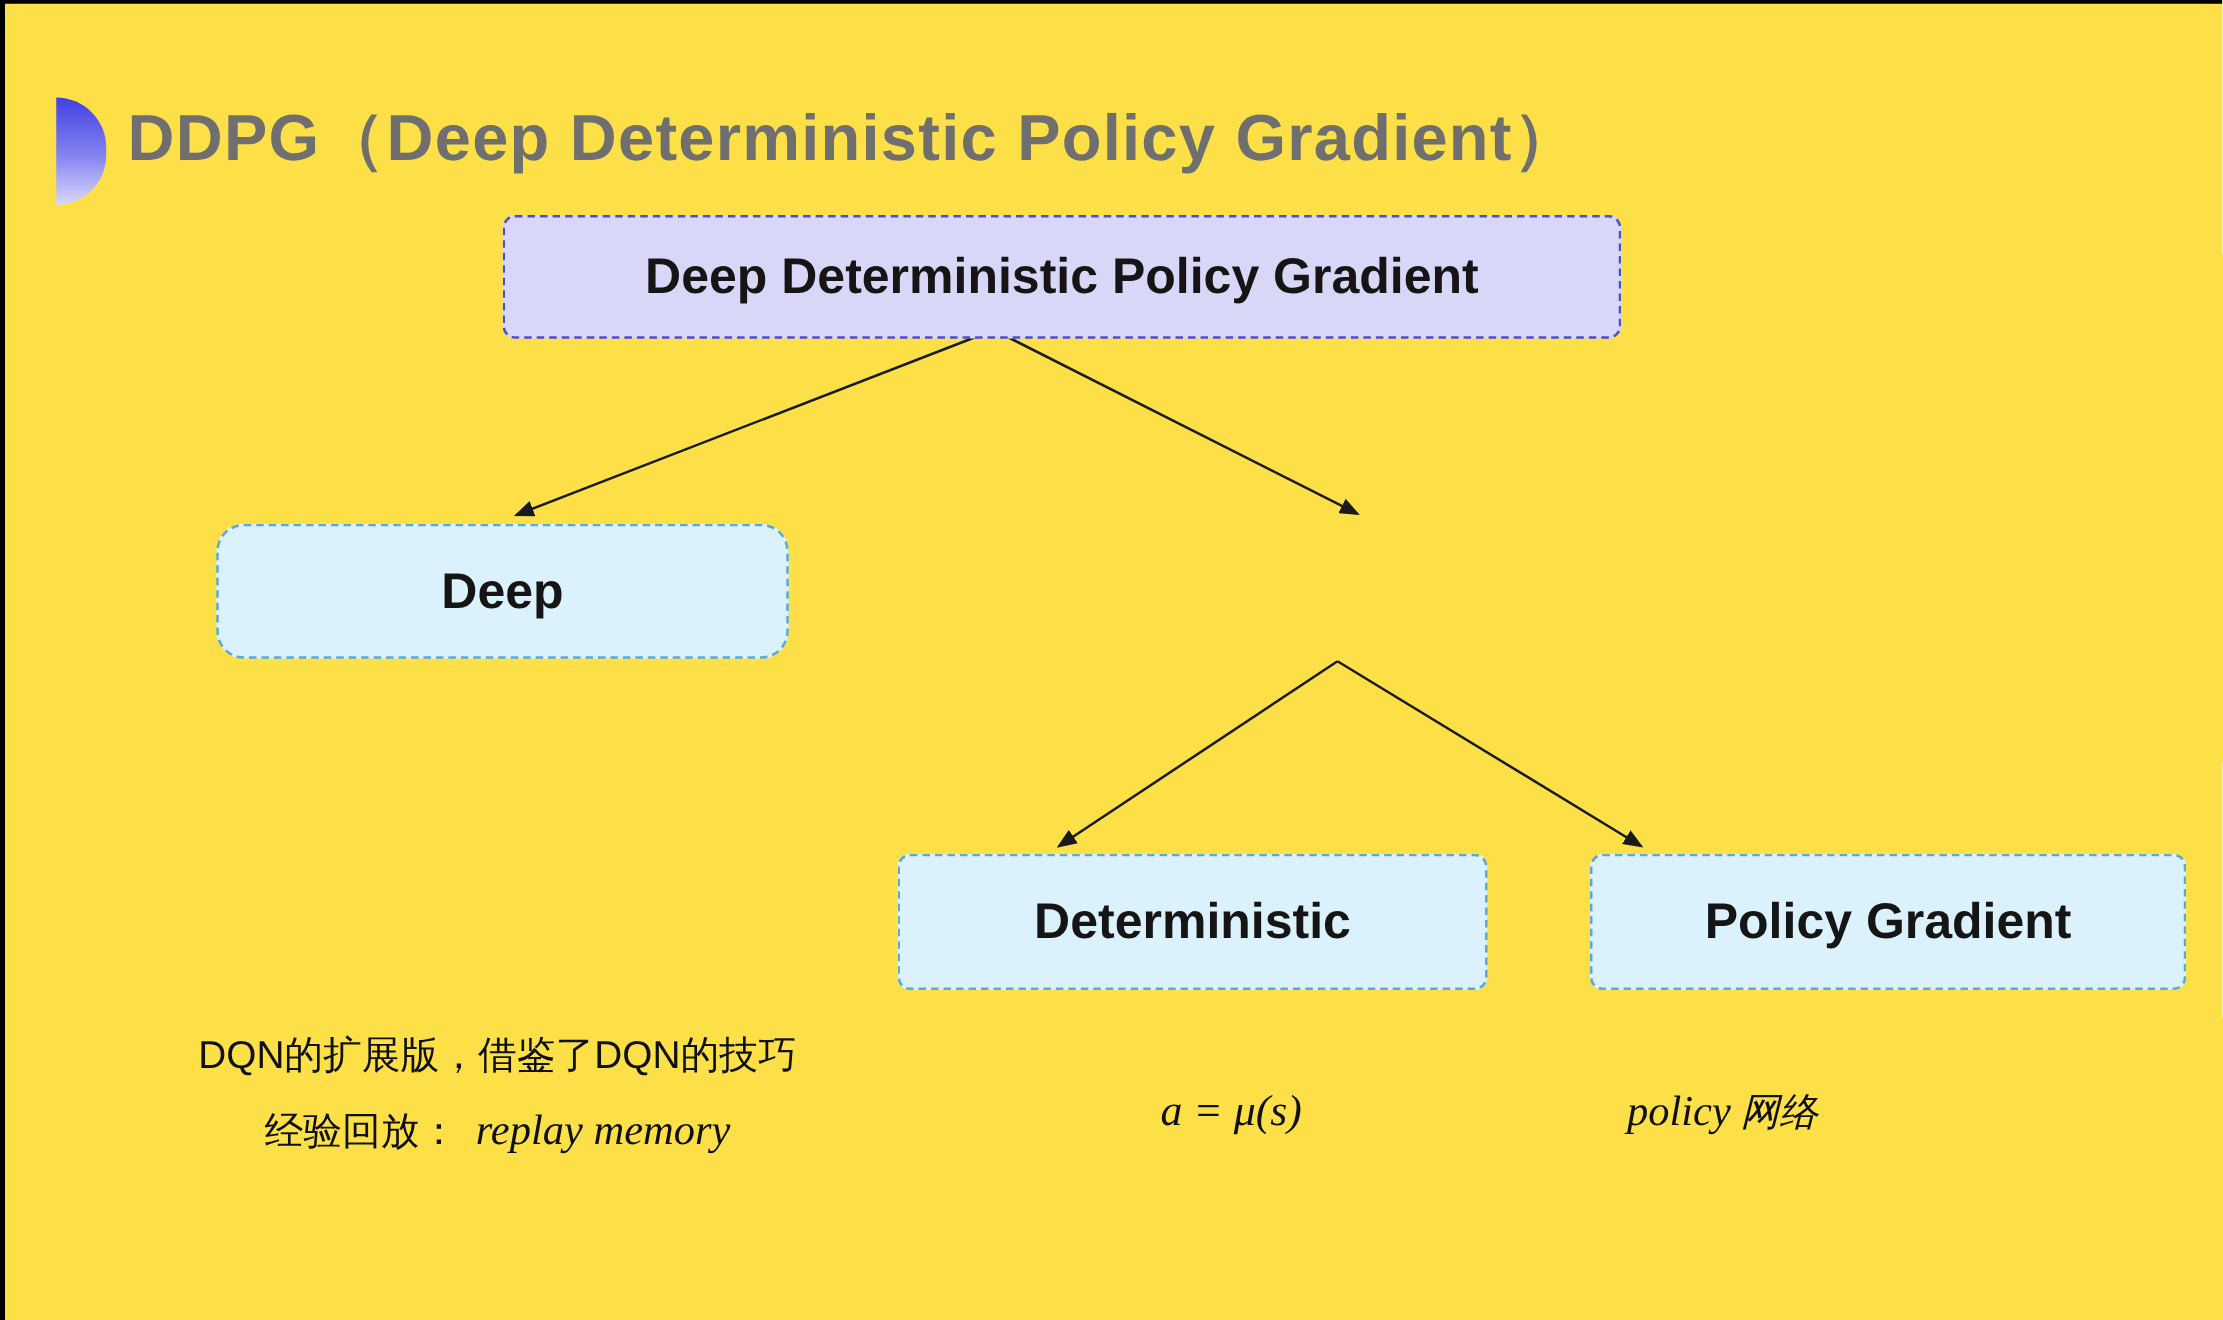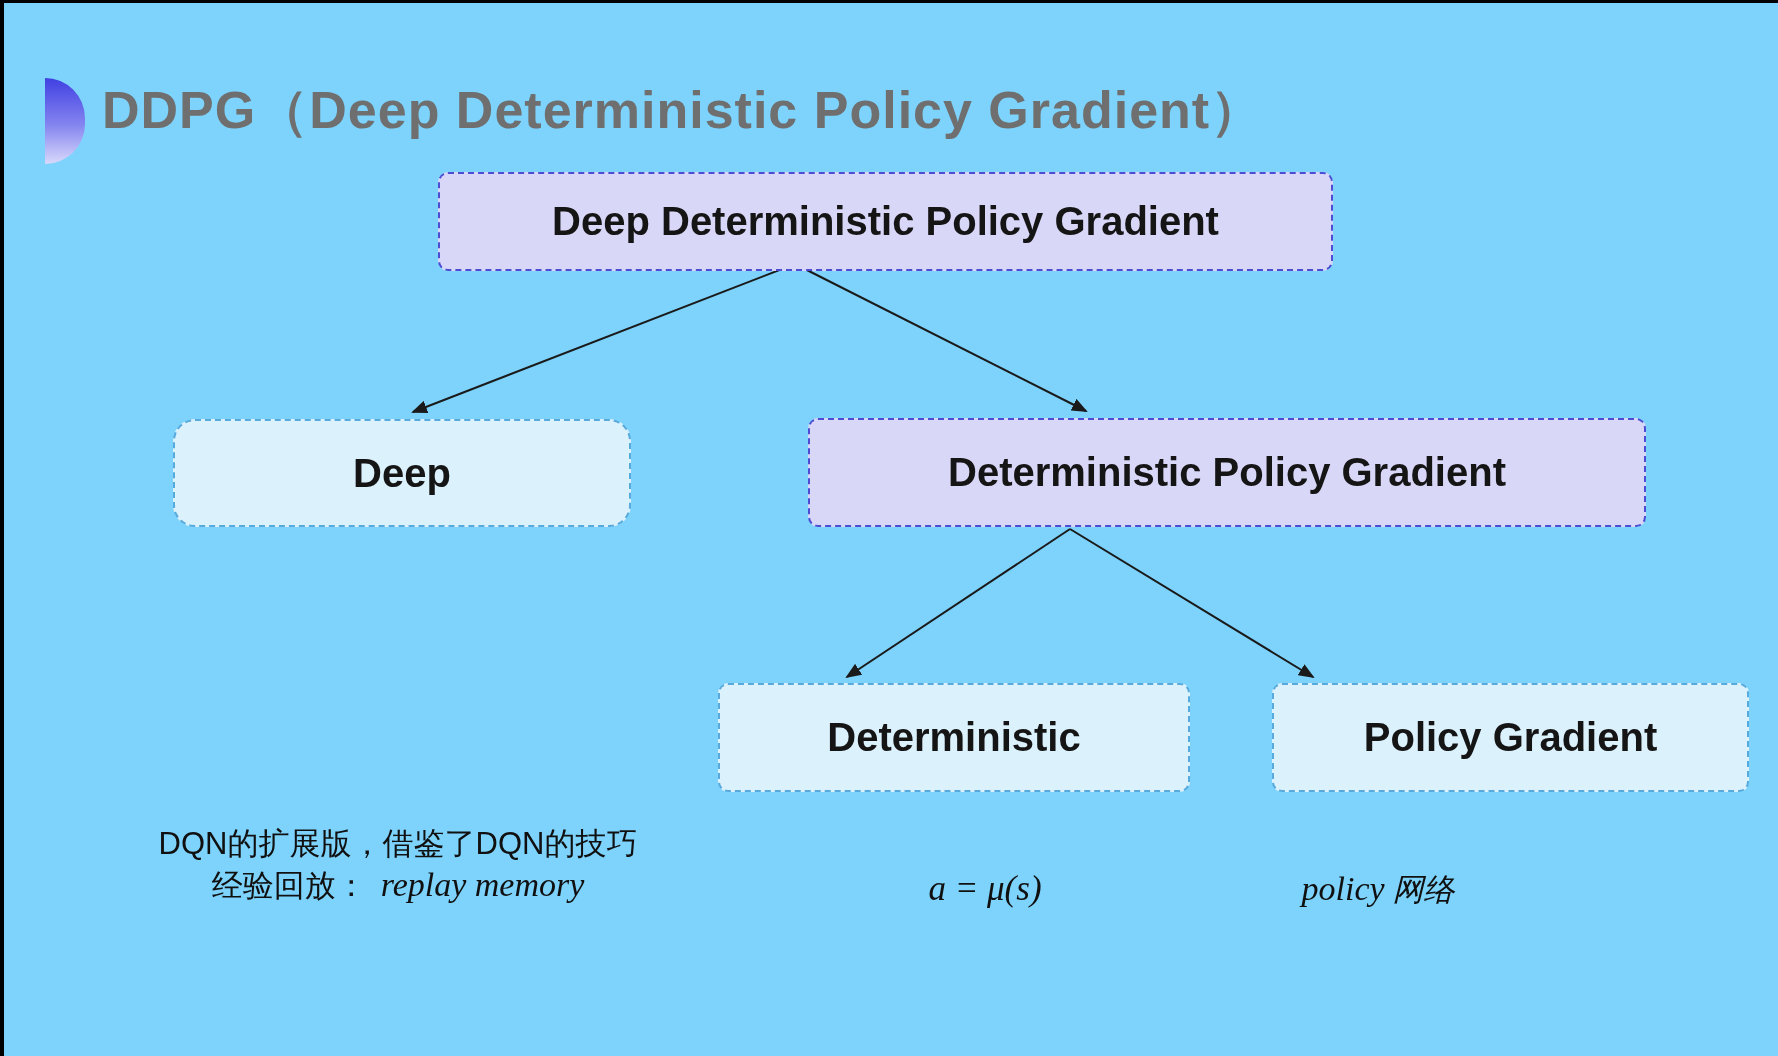--- a/index.html
+++ b/index.html
@@ -1,51 +1,51 @@
 <!DOCTYPE html>
 <html><head>
 <meta charset="utf-8">
 <style>
   html,body{margin:0;padding:0;background:#ffffff;}
   body{font-family:"Liberation Sans", sans-serif;}
-  .stage{position:relative;width:1778px;height:1056px;background:#7dd3fc;overflow:hidden;}
+  .stage{position:relative;width:1778px;height:1056px;background:#fde047;overflow:hidden;}
 
   
   .edge-top{position:absolute;left:0;top:0;width:1778px;height:3px;background:#000;}
   .edge-left{position:absolute;left:0;top:0;width:4px;height:1056px;background:#000;}
 
   
   .bullet{position:absolute;left:45px;top:78px;width:40px;height:86px;
           border-radius:0 43px 43px 0 / 0 43px 43px 0;
           background:linear-gradient(180deg,#4040e2 0%,#8585f0 55%,#d9d9fb 100%);}
   .page-title{position:absolute;left:102px;top:76px;margin:0;
               font-size:52px;font-weight:600;color:#6f6f6f;letter-spacing:1px;
               font-family:"Liberation Sans", sans-serif;white-space:nowrap;}
 
   
   .node{position:absolute;display:flex;align-items:center;justify-content:center;
         border-radius:10px;font-weight:600;color:#151515;text-align:center;
         font-family:"Liberation Sans", sans-serif;}
   .node.purple{background:#d9d7f8;border:2px dashed #4d4dd4;}
   .node.cyan{background:#dbf1fc;border:2px dashed #58aadd;}
-  .node-root{left:402px;top:172px;width:891px;height:95px;font-size:40px;margin-left:36px;}
+  .node-root{left:402px;top:172px;width:891px;height:95px;font-size:40px;}
   .node-deep{left:173px;top:419px;width:454px;height:104px;font-size:40px;border-radius:22px;}
   .node-dpg{left:808px;top:418px;width:834px;height:105px;font-size:40px;}
   .node-det{left:718px;top:683px;width:468px;height:105px;font-size:40px;align-items:center;}
   .node-pg{left:1272px;top:683px;width:473px;height:105px;font-size:40px;text-align:center;}
 
   .arrows{position:absolute;left:0;top:0;pointer-events:none;}
 
   
   .note{position:absolute;text-align:center;color:#101010;}
   .note-left{left:128px;top:828px;width:540px;}
   .note-mid{left:785px;top:846px;width:400px;}
   .note-right{left:1178px;top:846px;width:400px;}
   .cjk{font-size:31px;font-weight:500;line-height:1.0;}
-  .note-line{margin:0 0 7px 0;}
+  .note-line{margin:0 0 27px 0;}
   .note-pair{margin:0 0 20px 0;font-size:30px;font-weight:500;}
   .it{font-family:"Liberation Serif", serif;font-style:italic;font-size:34px;font-weight:500;}
   .formula{font-family:"Liberation Serif", serif;font-style:italic;font-size:35px;margin-top:23px;}
   .pair-gap{display:inline-block;width:14px;}
 </style>
 </head>
 <body>
 
 <div class="stage">
 
@@ -68,23 +68,20 @@
   </svg>
 
   <div class="node purple node-root">
     <span>Deep Deterministic Policy Gradient</span>
   </div>
 
   <div class="node cyan node-deep">
     <span>Deep</span>
   </div>
 
-  <div class="node purple node-dpg">
-    <span>Deterministic Policy Gradient</span>
-  </div>
 
   <div class="node cyan node-det">
     <span>Deterministic</span>
   </div>
 
   <div class="node cyan node-pg">
     <span>Policy Gradient</span>
   </div>
 
   <div class="note note-left">

